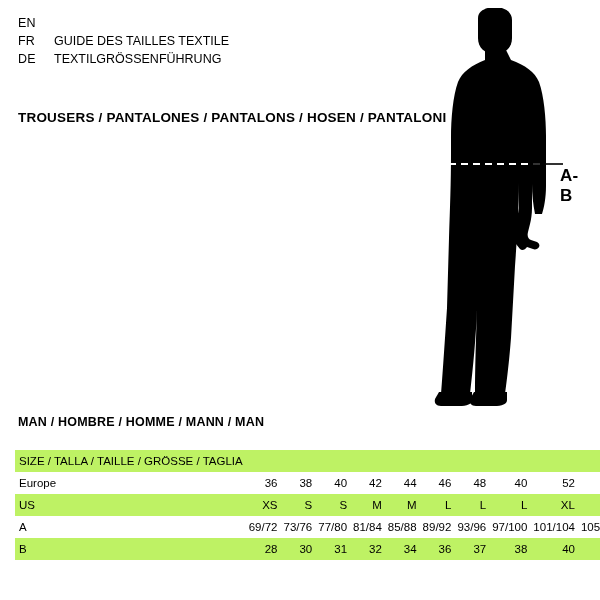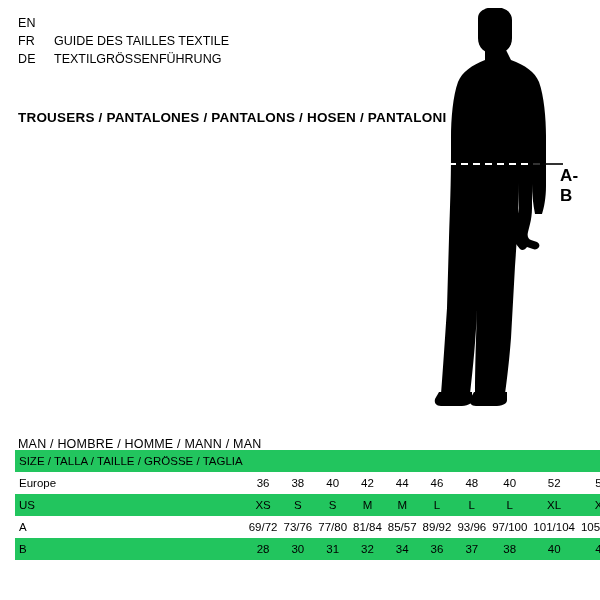--- a/index.html
+++ b/index.html
@@ -74,50 +74,50 @@
     font-size: 17px;
     font-weight: bold;
     letter-spacing: 0.3px;
     margin-top: 12px;
   }
 
   
   .table-title {
     position: absolute;
     left: 18px;
-    top: 437px;
+    top: 415px;
     font-size: 12.5px;
-    font-weight: normal;
+    font-weight: bold;
     letter-spacing: 0.2px;
     white-space: nowrap;
   }
 
   table.size-table {
     position: absolute;
     left: 15px;
     top: 450px;
     width: 570px;
     border-collapse: collapse;
     font-size: 11.5px;
   }
   table.size-table td {
     padding: 3px 2px 3px 4px;
     vertical-align: middle;
     white-space: nowrap;
     height: 16px;
   }
   table.size-table tr.shaded td {
-    background: #22c55e;
+    background: #bef264;
   }
   table.size-table td.label {
     width: 88px;
   }
   table.size-table td.val {
     width: 48px;
-    text-align: center;
+    text-align: right;
   }
 
   .footnotes {
     position: absolute;
     left: 18px;
     top: 549px;
     font-size: 11px;
     line-height: 15px;
   }
   .footnotes div { white-space: nowrap; }
@@ -223,21 +223,21 @@
         <td class="val">XL</td>
         <td class="val">XL</td>
 
       </tr>
       <tr>
         <td class="label">A</td>
         <td class="val">69/72</td>
         <td class="val">73/76</td>
         <td class="val">77/80</td>
         <td class="val">81/84</td>
-        <td class="val">85/57</td>
+        <td class="val">85/88</td>
         <td class="val">89/92</td>
         <td class="val">93/96</td>
         <td class="val">97/100</td>
         <td class="val">101/104</td>
         <td class="val">105/108</td>
 
       </tr>
       <tr class="shaded">
         <td class="label">B</td>
         <td class="val">28</td>

